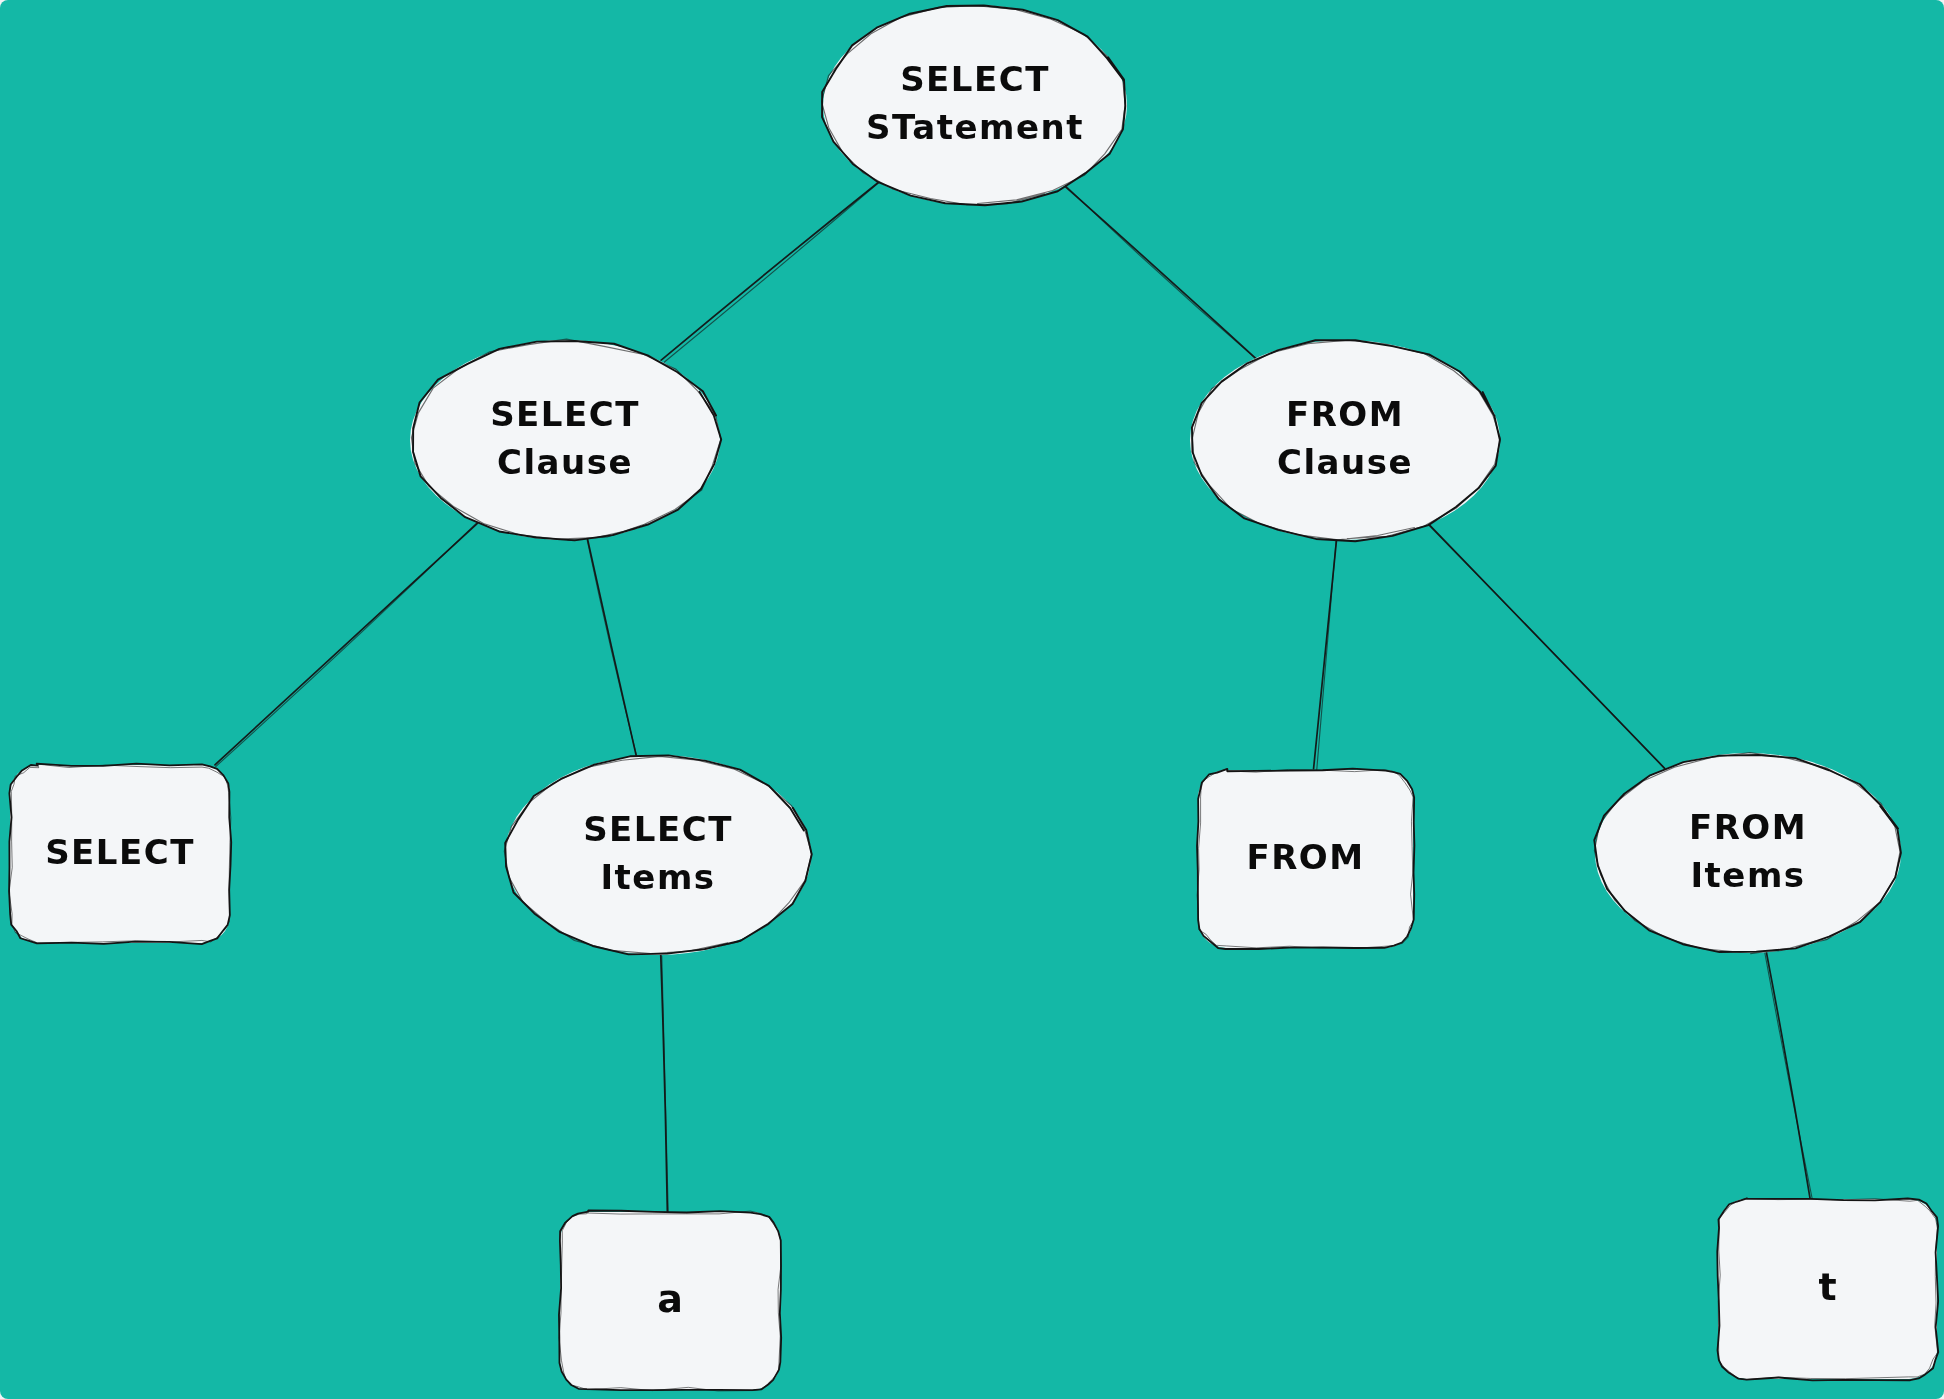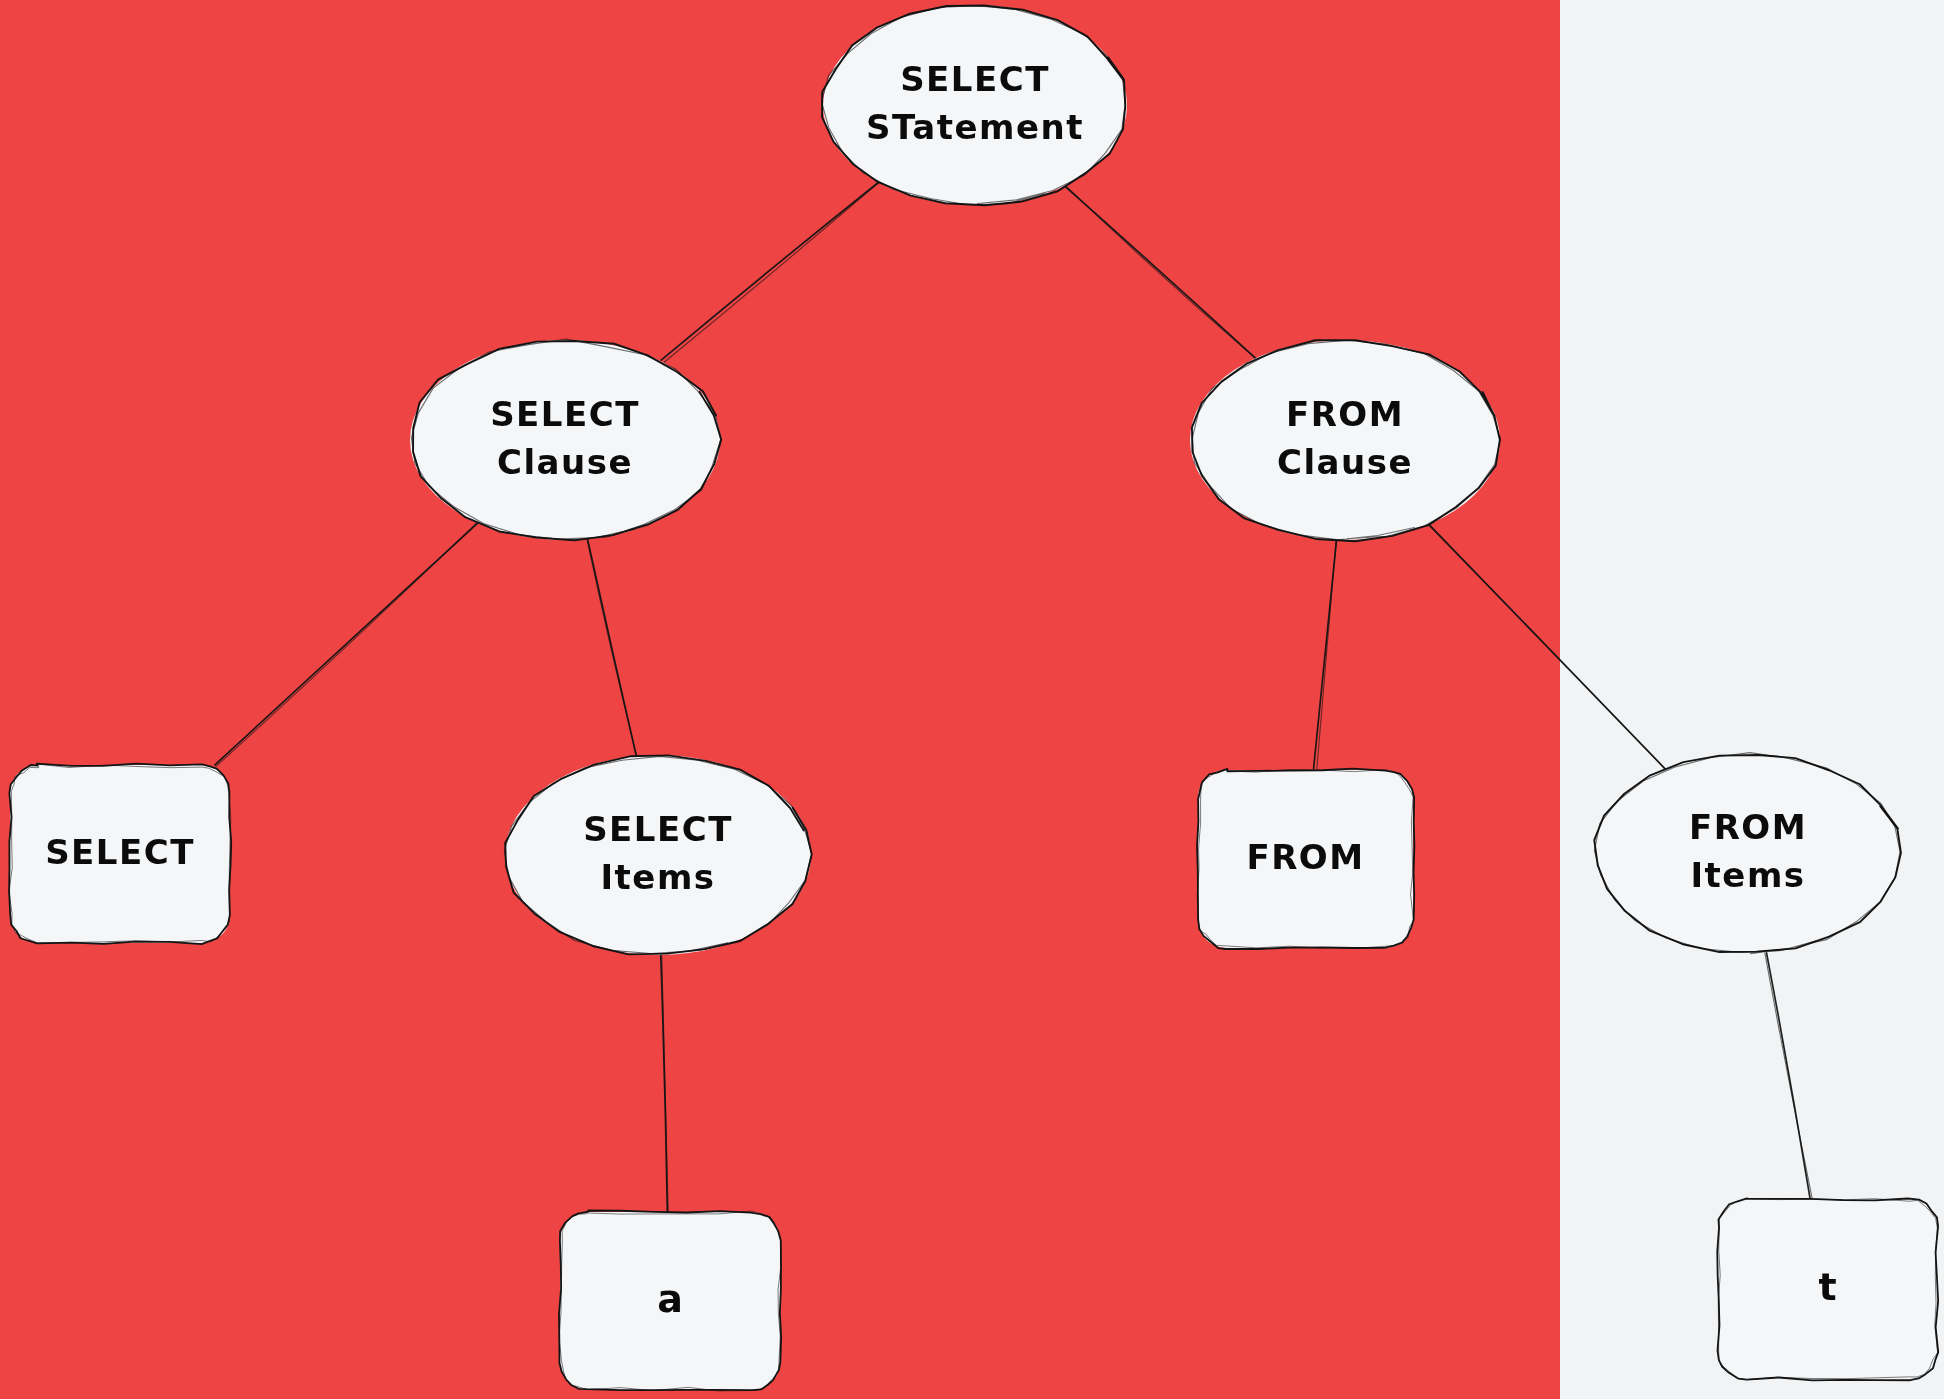--- a/index.html
+++ b/index.html
@@ -9,23 +9,24 @@
     background: #f1f3f5;
   }
   body {
     width: 1944px;
     height: 1399px;
     overflow: hidden;
     font-family: "DejaVu Sans", sans-serif;
   }
   #diagram-canvas {
     position: relative;
-    width: 1560px;
+    width: 1944px;
     height: 1399px;
-    background: #ef4444;
+    background: #14b8a6;
+    border-radius: 8px;
   }
   #diagram-svg {
     position: absolute;
     top: 0;
     left: 0;
     width: 1944px;
     height: 1399px;
   }
   .node-label {
     font-family: "DejaVu Sans", sans-serif;

